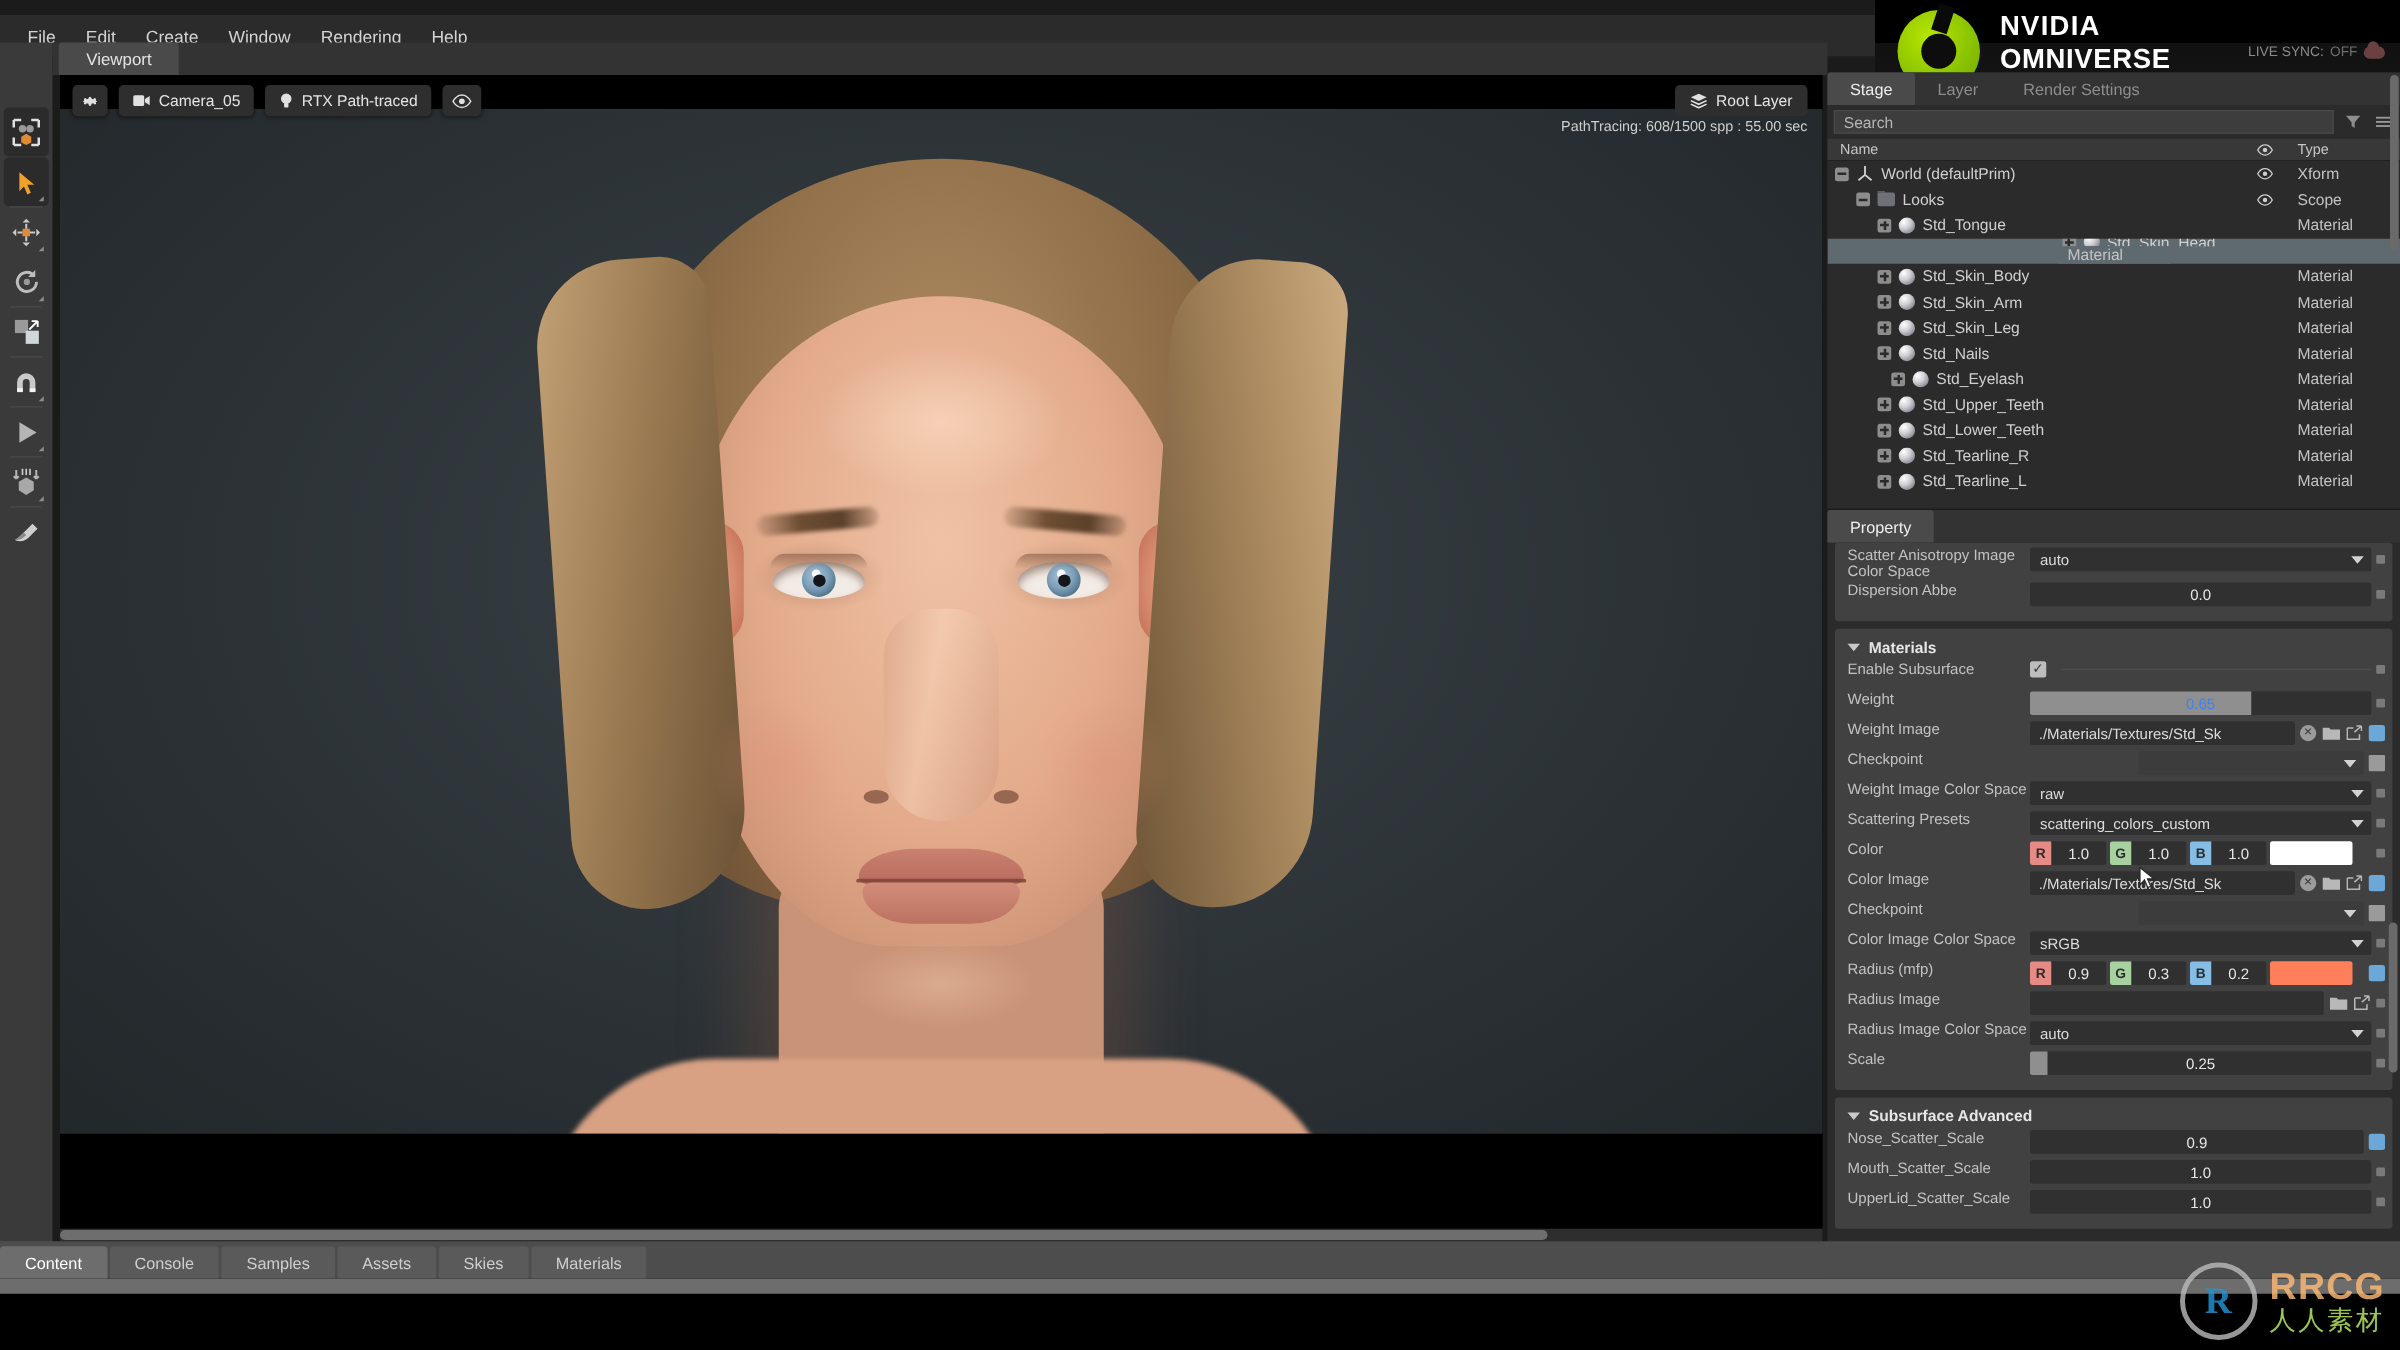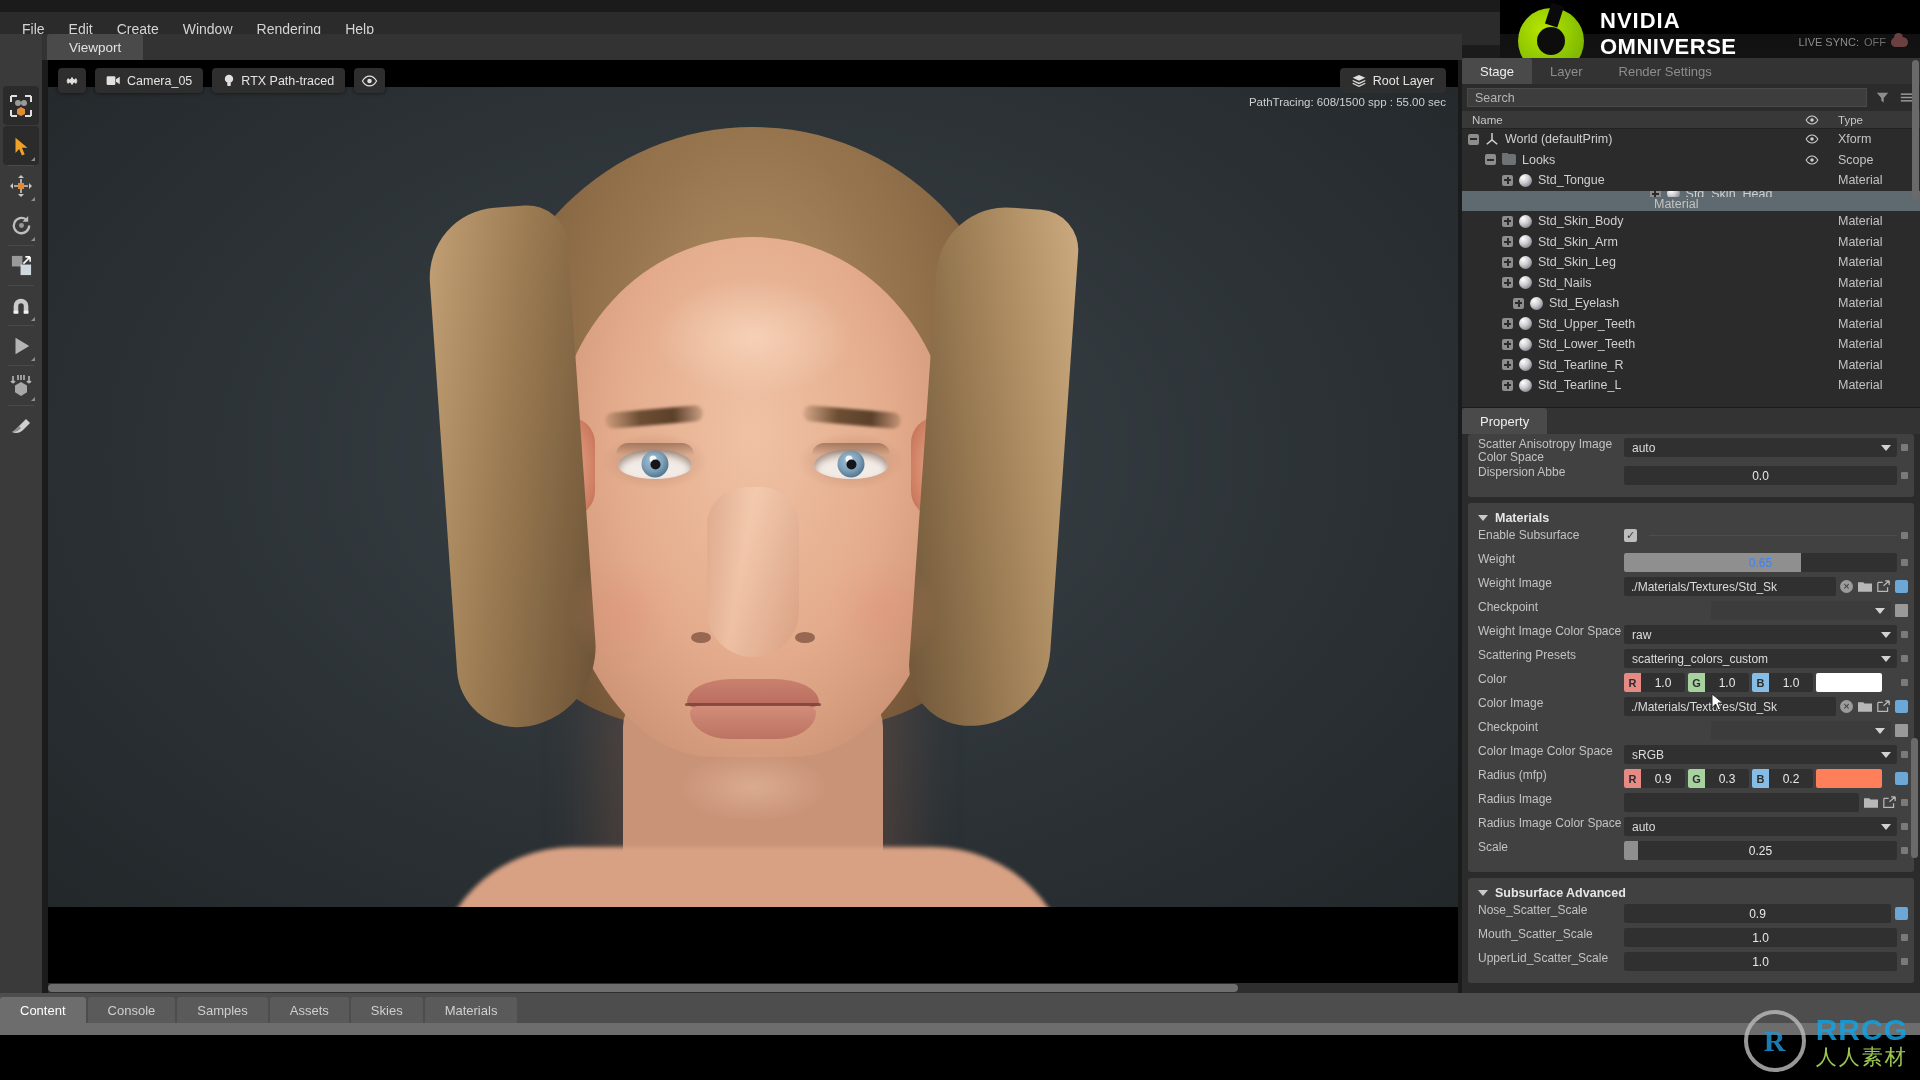--- a/index.html
+++ b/index.html
@@ -510,21 +510,21 @@
   .rrcg-badge {
     width:62px;height:62px;border-radius:50%;
     border:4px solid #b9b9b9;
     display:flex;align-items:center;justify-content:center;
     position:relative;
   }
   .rrcg-badge .inner {
     color:#2196d8; font-size:30px; font-weight:bold; font-family:"Liberation Serif", serif;
   }
   .rrcg-text { line-height:1.05; }
-  .rrcg-text .en { font-size:30px; font-weight:bold; color:#0ea5e9; letter-spacing:1px; }
+  .rrcg-text .en { font-size:30px; font-weight:bold; color:#fdba74; letter-spacing:1px; }
   .rrcg-text .cn { font-size:21px; color:#bef264; letter-spacing:2px; }
 </style>
 </head>
 <body>
 
 <div id="app">
 
   <div class="menubar">
     <div class="mi">File</div>
     <div class="mi">Edit</div>

